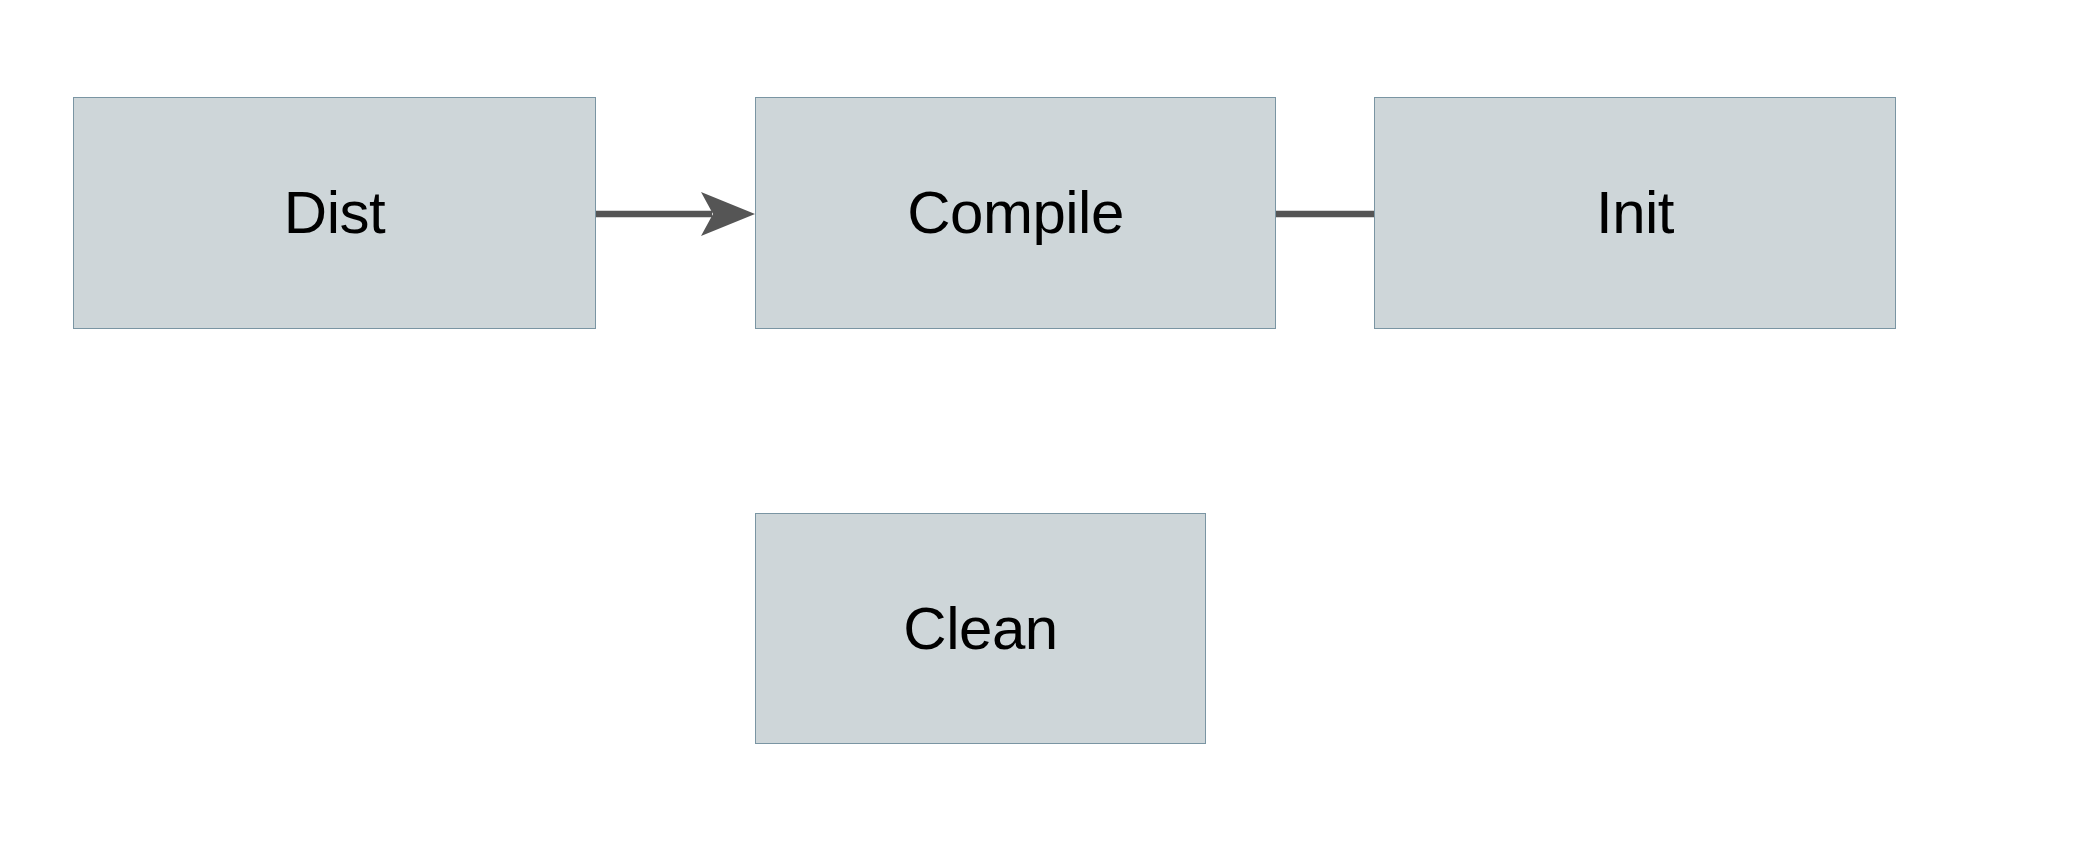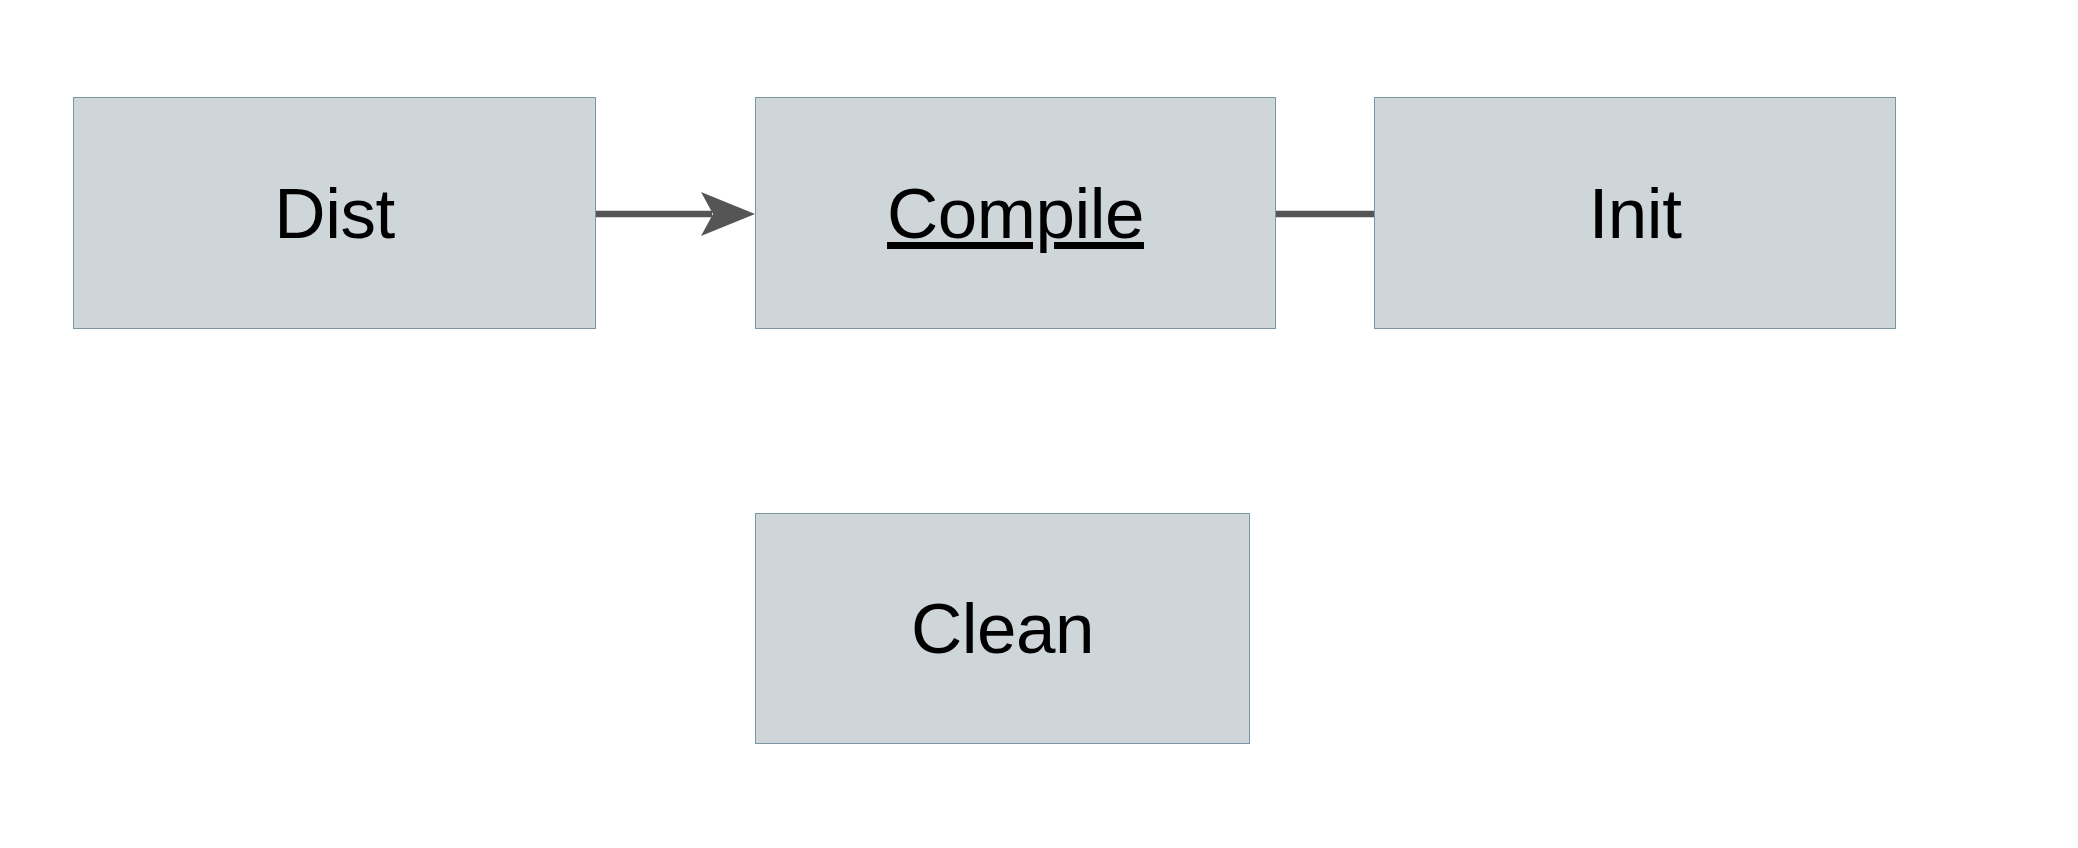--- a/index.html
+++ b/index.html
@@ -22,41 +22,41 @@
     position: absolute;
     box-sizing: border-box;
     background: #ced6d9;
     border: 1.6px solid #7a95a3;
     display: flex;
     align-items: center;
     justify-content: center;
   }
   .node-label {
     font-family: "Liberation Sans", sans-serif;
-    font-size: 71px;
+    font-size: 60px;
     font-weight: 400;
     color: #000000;
     line-height: 1;
     letter-spacing: -0.5px;
     white-space: nowrap;
     -webkit-font-smoothing: antialiased;
   }
   .edge-layer {
     position: absolute;
     left: 0;
     top: 0;
     width: 2078px;
     height: 848px;
     pointer-events: none;
   }
   
   #node-dist    { left: 73px;  top: 97px;  width: 523px; height: 232px; }
-  #node-compile { left: 755px; top: 97px;  width: 521px; height: 232px; text-decoration: underline; }
+  #node-compile { left: 755px; top: 97px;  width: 521px; height: 232px; }
   #node-init    { left: 1374px;top: 97px;  width: 522px; height: 232px; }
-  #node-clean   { left: 755px; top: 513px; width: 495px; height: 231px; }
+  #node-clean   { left: 755px; top: 513px; width: 451px; height: 231px; }
 </style>
 </head>
 <body>
 
 <div id="canvas">
 
   <svg class="edge-layer" viewBox="0 0 2078 848" width="2078" height="848" xmlns="http://www.w3.org/2000/svg">
     <g>
       <line x1="596" y1="214" x2="1441" y2="214" stroke="#555555" stroke-width="0"></line>
       <path d="M 596 214 L 712 214" stroke="#555555" stroke-width="6.5" fill="none"></path>

